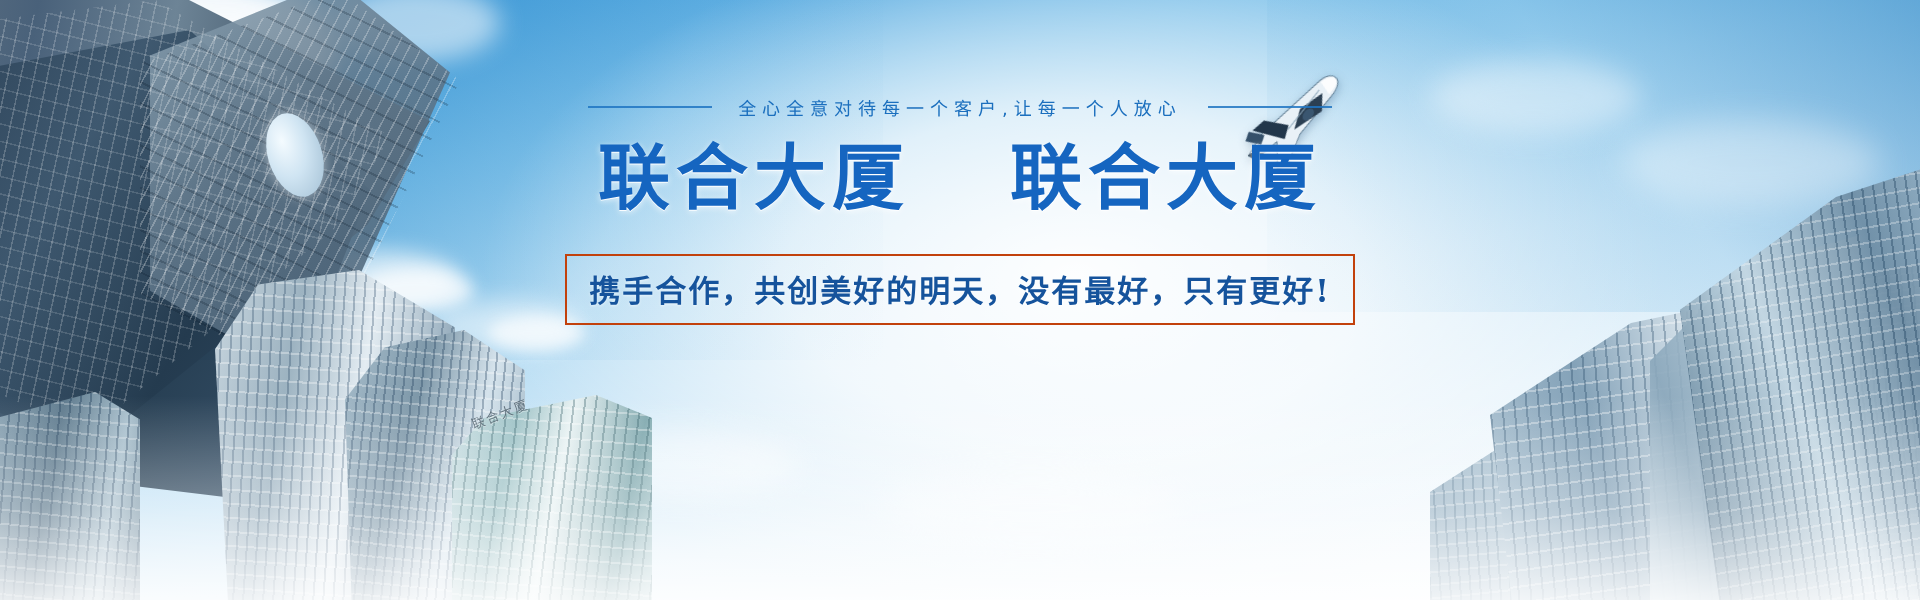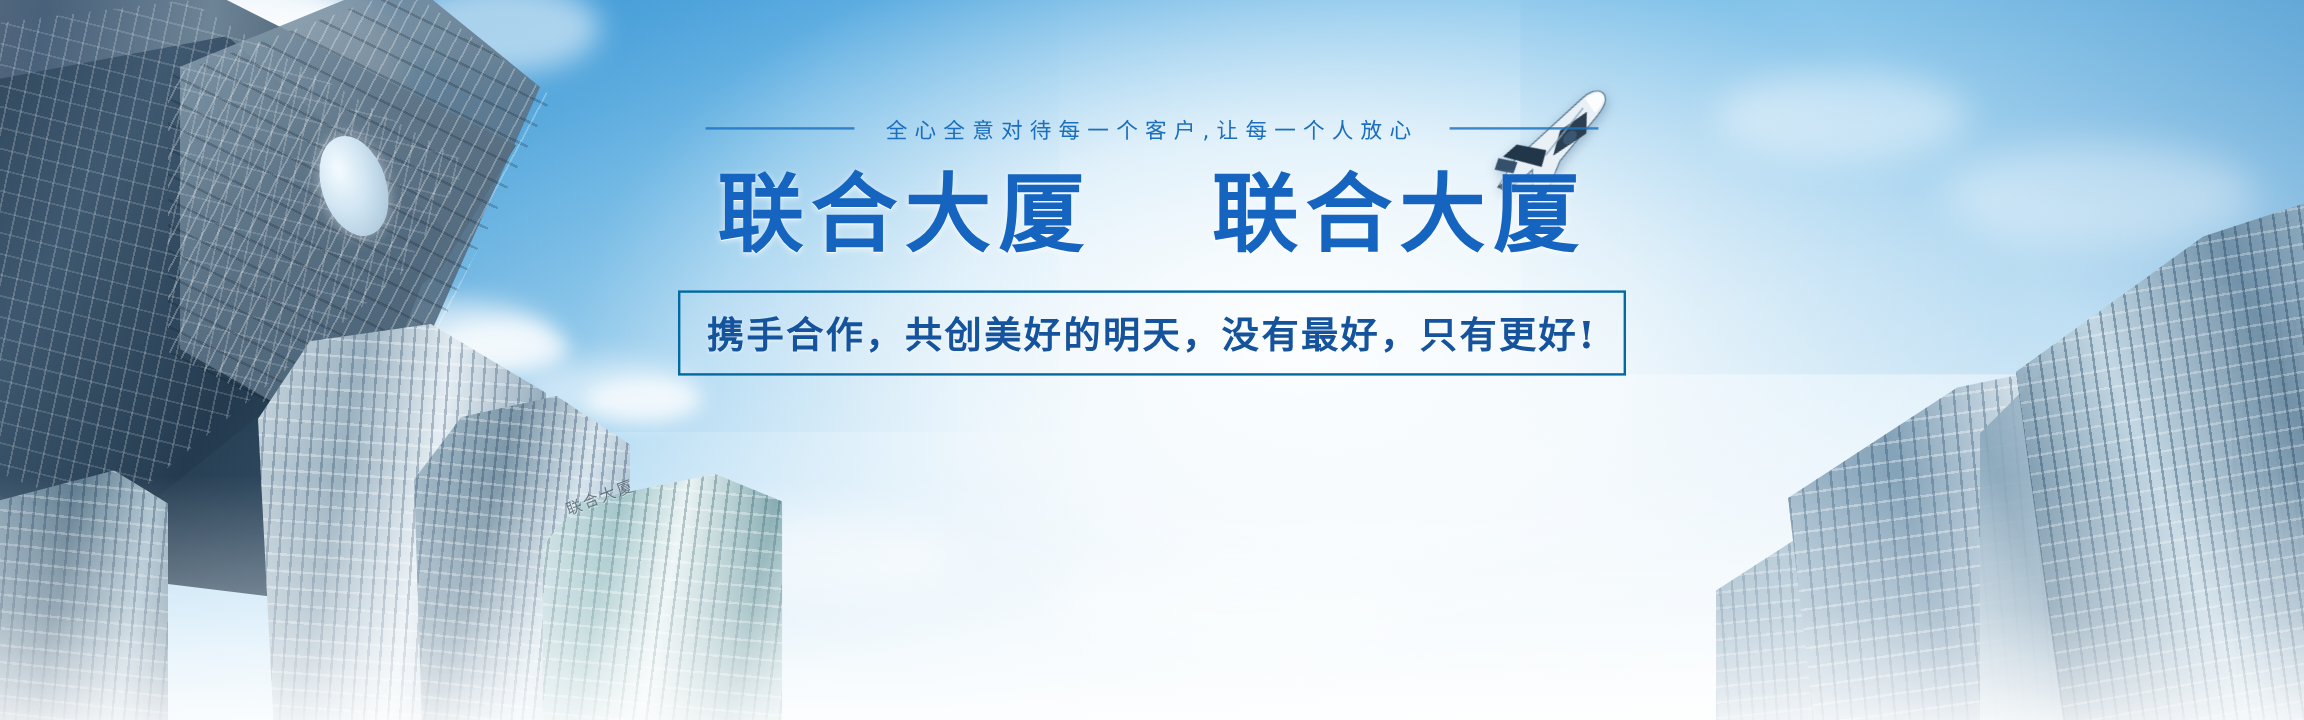--- a/index.html
+++ b/index.html
@@ -239,22 +239,22 @@
     margin-top:18px;
     color:#1565c0;
     font-size:72px;line-height:1.05;font-weight:700;
     letter-spacing:6px;white-space:nowrap;
     font-family:"DejaVu Serif","Liberation Serif",serif;
     text-shadow:0 2px 6px rgba(255,255,255,.65), 0 1px 0 rgba(255,255,255,.9);
   }
   .headline .gap{display:inline-block;width:38px;}
 
   .subtitle-box{
-    margin-top:26px;
-    border:2px solid #0369a1;
+    margin-top:38px;
+    border:2px solid #c2410c;
     padding:10px 22px 12px 22px;
     background:rgba(255,255,255,.10);
   }
   .subtitle{
     color:#15539c;font-size:31px;font-weight:700;letter-spacing:2px;
     white-space:nowrap;
     font-family:"DejaVu Serif","Liberation Serif",serif;
     text-shadow:0 1px 3px rgba(255,255,255,.6);
   }
 </style>

